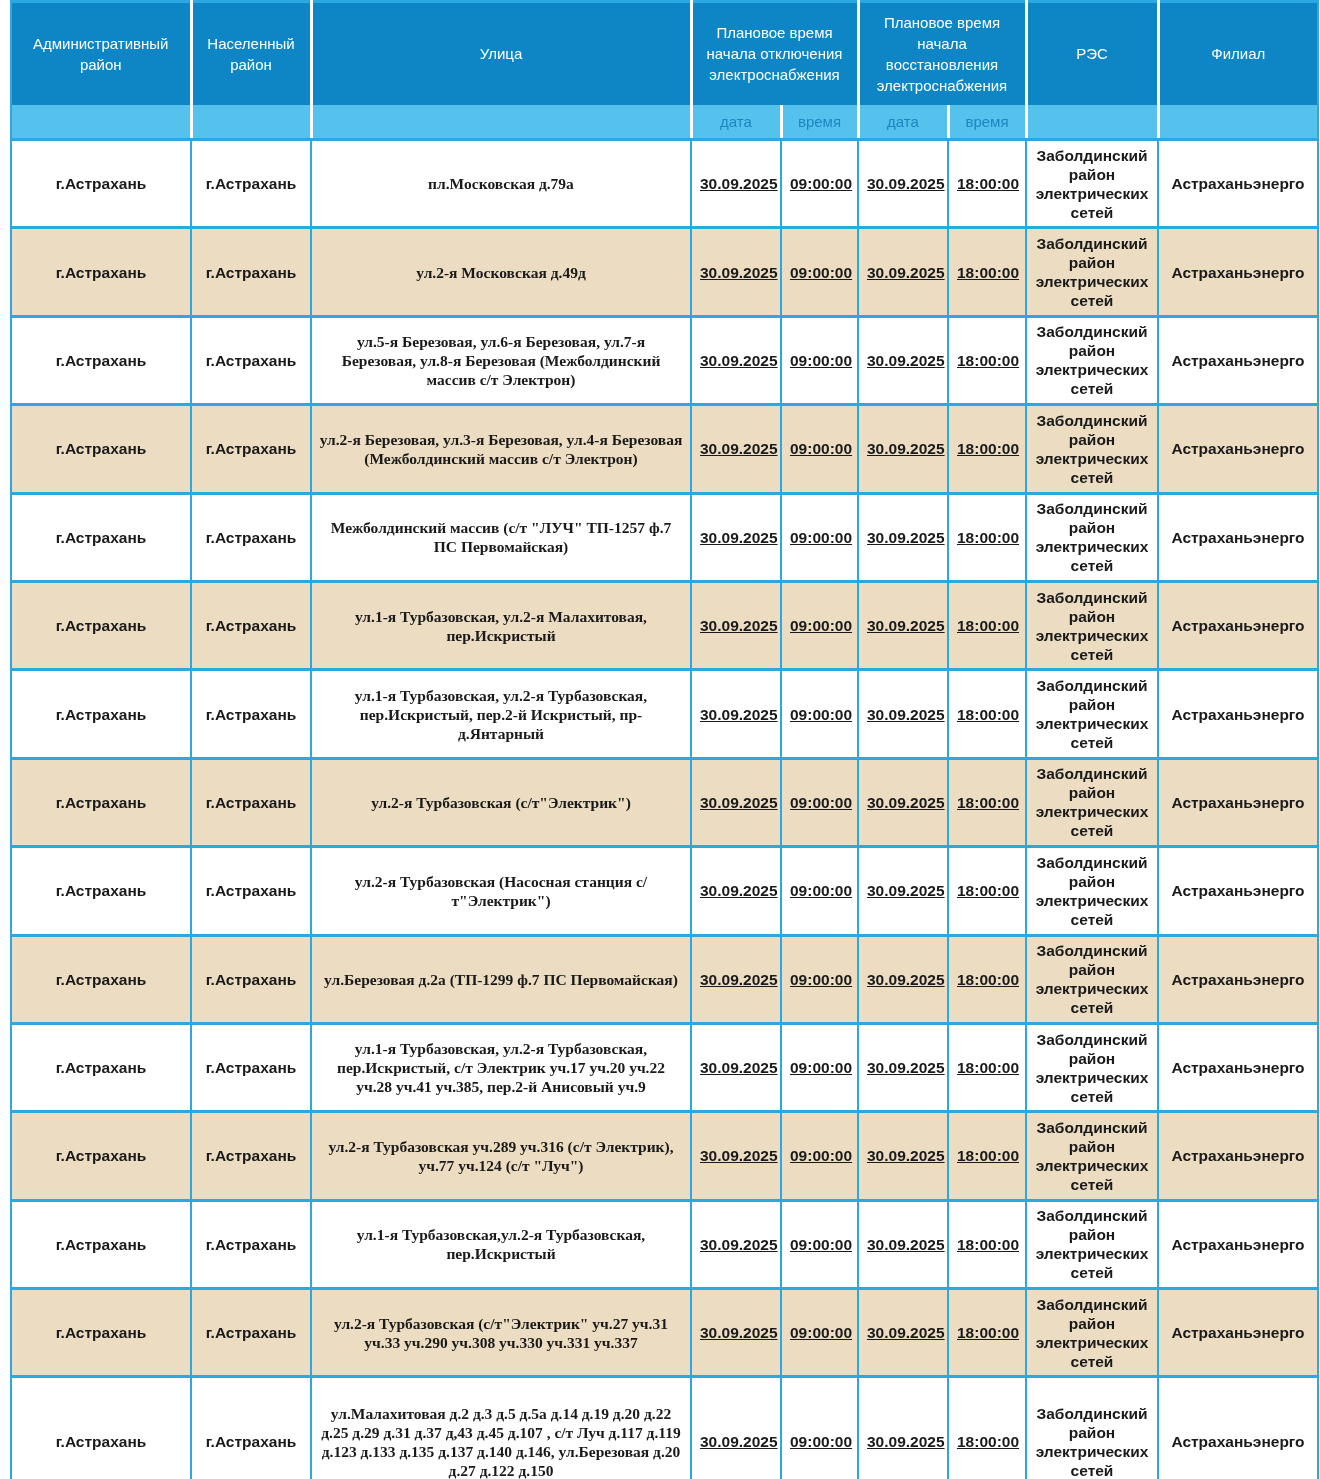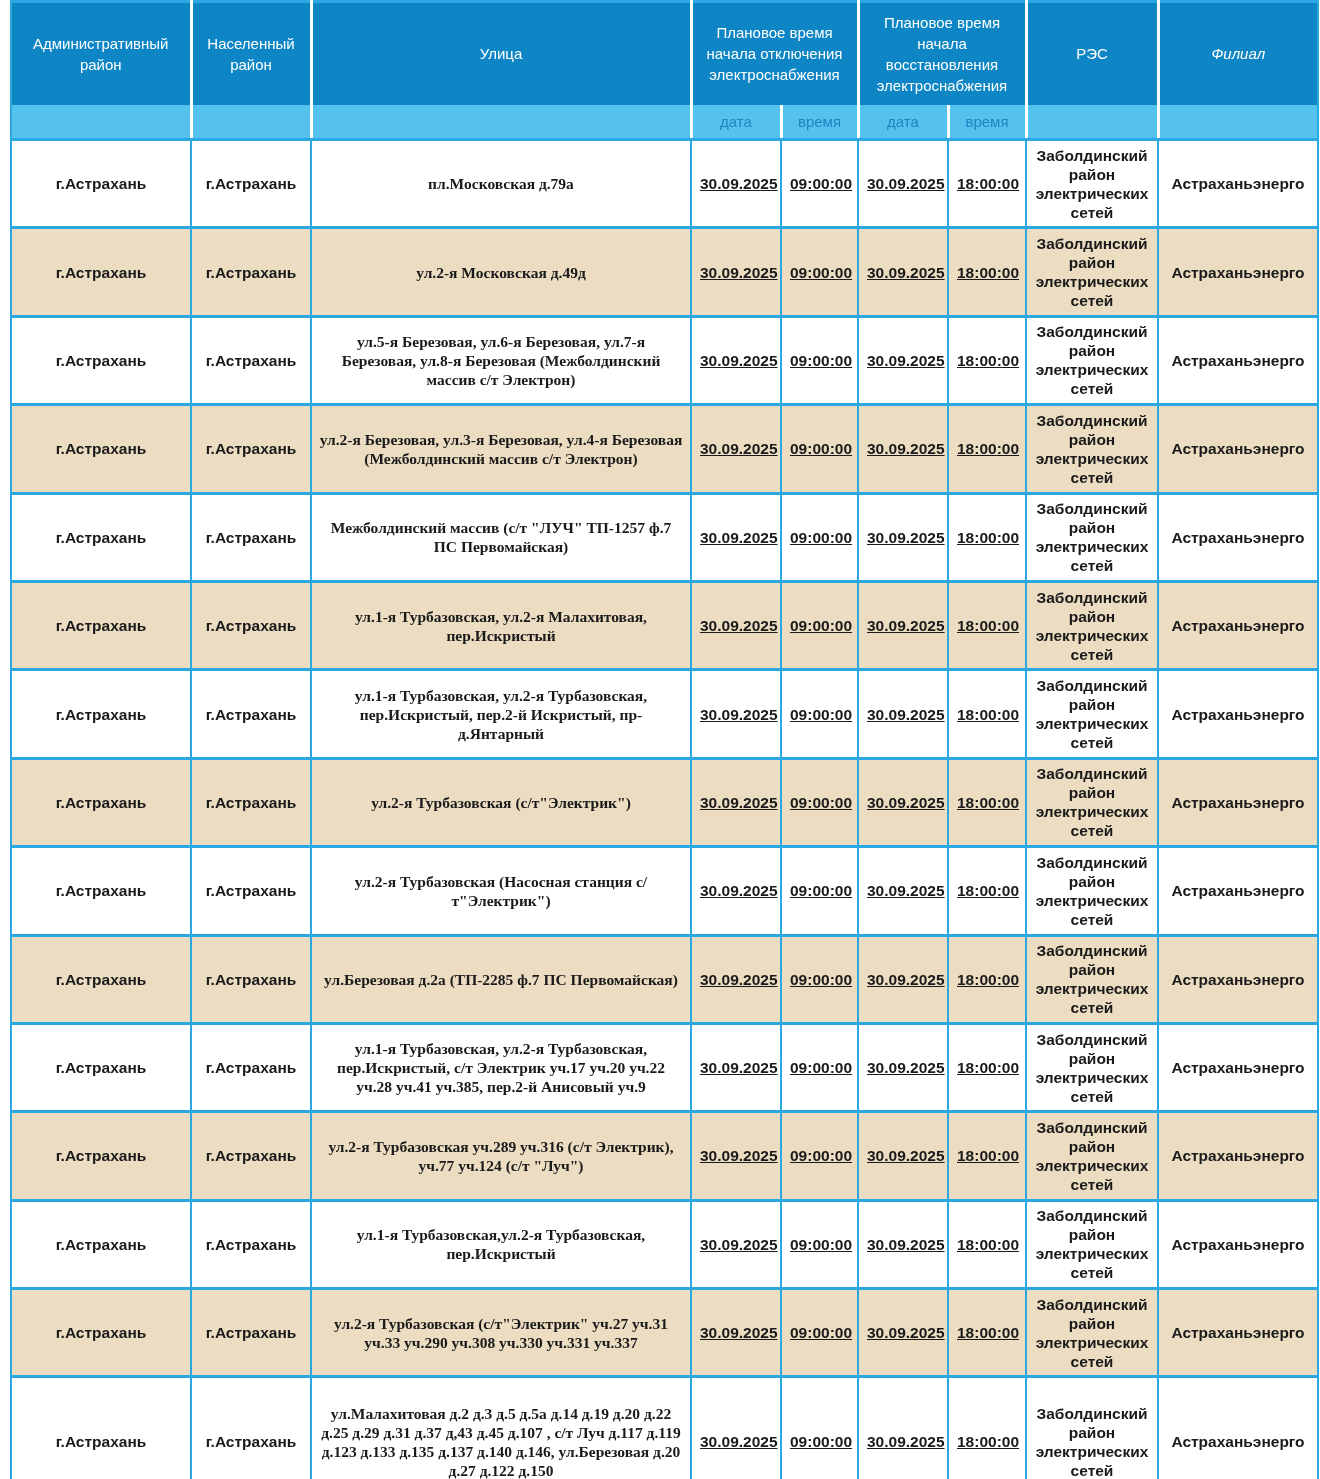--- a/index.html
+++ b/index.html
@@ -39,21 +39,21 @@
     border-right:3px solid #ffffff;
     padding:2px 4px;
   }
   thead tr.head-main{height:103px;}
   thead tr.head-sub{height:35px;}
   thead tr.head-sub th{
     background:var(--subheader-bg);
     color:var(--subheader-text);
     border-bottom:3px solid var(--grid-border);
   }
-  thead th:last-child{border-right:none;font-style:italic;}
+  thead th:last-child{border-right:none;}
   tbody td{
     border:2px solid var(--grid-border);
     border-top-width:3px;
     border-bottom-width:3px;
     background:var(--row-bg);
     color:var(--cell-text);
     font-size:15.5px;
     font-weight:600;
     line-height:19px;
     text-align:center;
@@ -201,21 +201,21 @@
           <td class="nowrap">30.09.2025</td>
           <td class="nowrap">09:00:00</td>
           <td class="nowrap">30.09.2025</td>
           <td class="nowrap">18:00:00</td>
           <td>Заболдинский район электрических сетей</td>
           <td>Астраханьэнерго</td>
         </tr>
         <tr class="alt">
           <td>г.Астрахань</td>
           <td>г.Астрахань</td>
-          <td class="street">ул.Березовая д.2а (ТП-2285 ф.7 ПС Первомайская)</td>
+          <td class="street">ул.Березовая д.2а (ТП-1299 ф.7 ПС Первомайская)</td>
           <td class="nowrap">30.09.2025</td>
           <td class="nowrap">09:00:00</td>
           <td class="nowrap">30.09.2025</td>
           <td class="nowrap">18:00:00</td>
           <td>Заболдинский район электрических сетей</td>
           <td>Астраханьэнерго</td>
         </tr>
         <tr>
           <td>г.Астрахань</td>
           <td>г.Астрахань</td>

